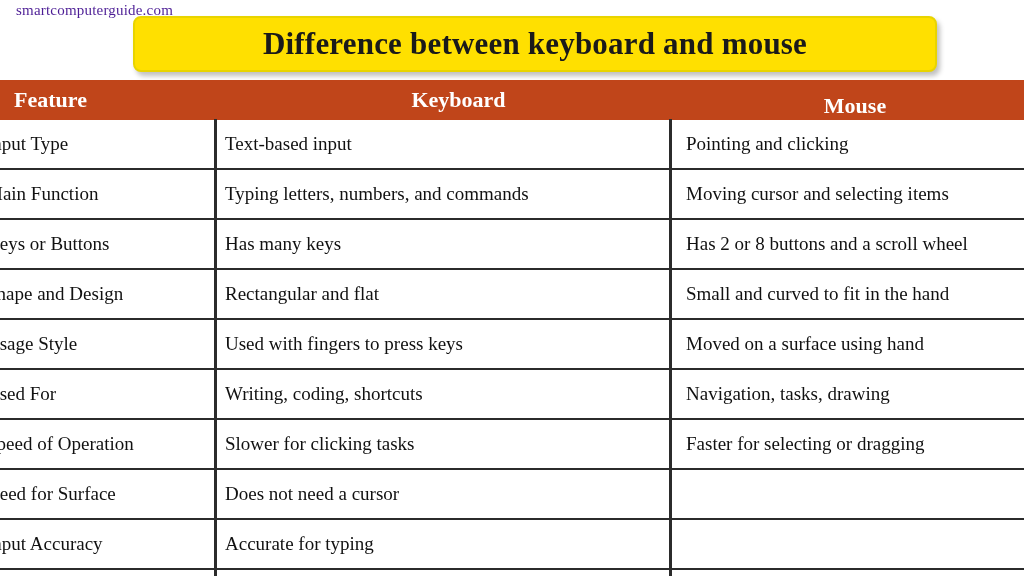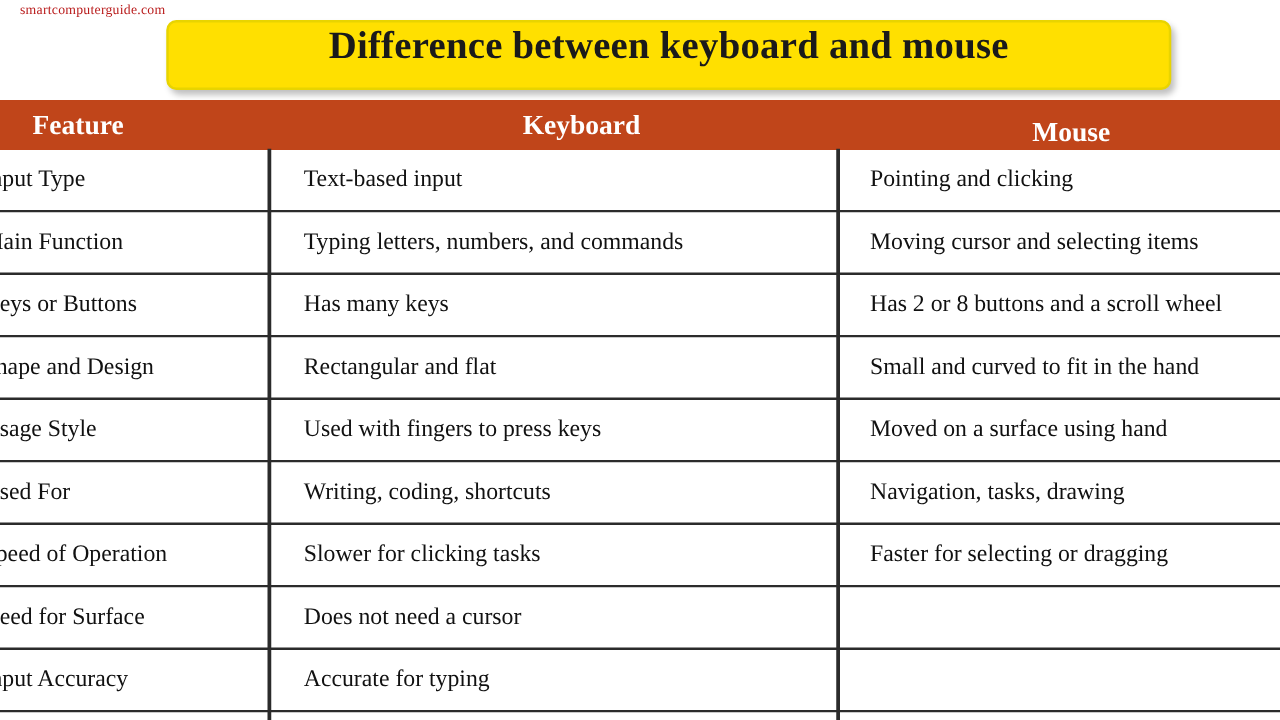--- a/index.html
+++ b/index.html
@@ -13,22 +13,22 @@
     overflow: hidden;
     font-family: "Liberation Sans", sans-serif;
     position: relative;
   }
 
   
   .watermark {
     position: absolute;
     top: 2px;
     left: 16px;
-    font-size: 11px;
-    color: #b91c1c;
+    font-size: 15px;
+    color: #4c1d95;
     font-family: "Liberation Serif", serif;
     letter-spacing: 0.2px;
     z-index: 5;
   }
 
   
   .title-wrap {
     position: absolute;
     top: 8px;
     left: 0;
@@ -39,21 +39,21 @@
     position: absolute;
     left: 133px;
     top: 8px;
     width: 800px;
     height: 52px;
     background: #ffe000;
     border: 2px solid #e8d400;
     border-radius: 8px;
     box-shadow: 3px 4px 5px rgba(0,0,0,0.25);
     display: flex;
-    align-items: flex-start;
+    align-items: center;
     justify-content: center;
   }
   .title-text {
     font-family: "Liberation Serif", serif;
     font-weight: bold;
     font-size: 31px;
     color: #1a1a1a;
     letter-spacing: 0.2px;
     white-space: nowrap;
   }
@@ -67,21 +67,20 @@
   }
   .row {
     display: flex;
     width: 1024px;
     box-sizing: border-box;
   }
   .header-row {
     background: #c0451a;
     height: 40px;
     align-items: center;
-    padding-left: 12px;
   }
   .header-row .cell {
     color: #ffffff;
     font-family: "Liberation Serif", serif;
     font-weight: bold;
     font-size: 22px;
     display: flex;
     align-items: center;
     height: 40px;
     box-sizing: border-box;
@@ -108,26 +107,26 @@
     overflow: hidden;
   }
   .cell.c1 {
     width: 231px;
     padding-left: 0px;
     margin-left: -14px;
     border-right: 3px solid #2b2b2b;
   }
   .cell.c2 {
     width: 455px;
-    padding-left: 26px;
+    padding-left: 8px;
     border-right: 3px solid #2b2b2b;
   }
   .cell.c3 {
     width: 352px;
-    padding-left: 24px;
+    padding-left: 14px;
   }
   .header-row .cell.c1 { width: 231px; margin-left: 0; border-right: none; }
   .header-row .cell.c2 { width: 455px; padding-left: 0; border-right: none; }
   .header-row .cell.c3 { width: 338px; padding-left: 0; border-right: none; margin-top: 12px; }
 
   .top-rule {
     position: absolute;
     top: 120px;
     left: 0;
     width: 1024px;

